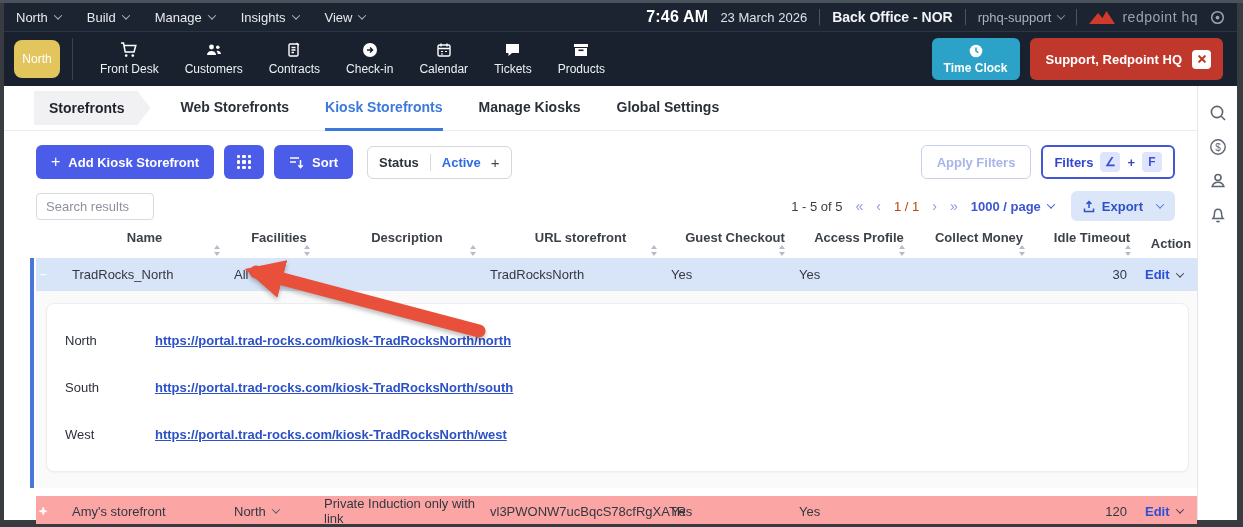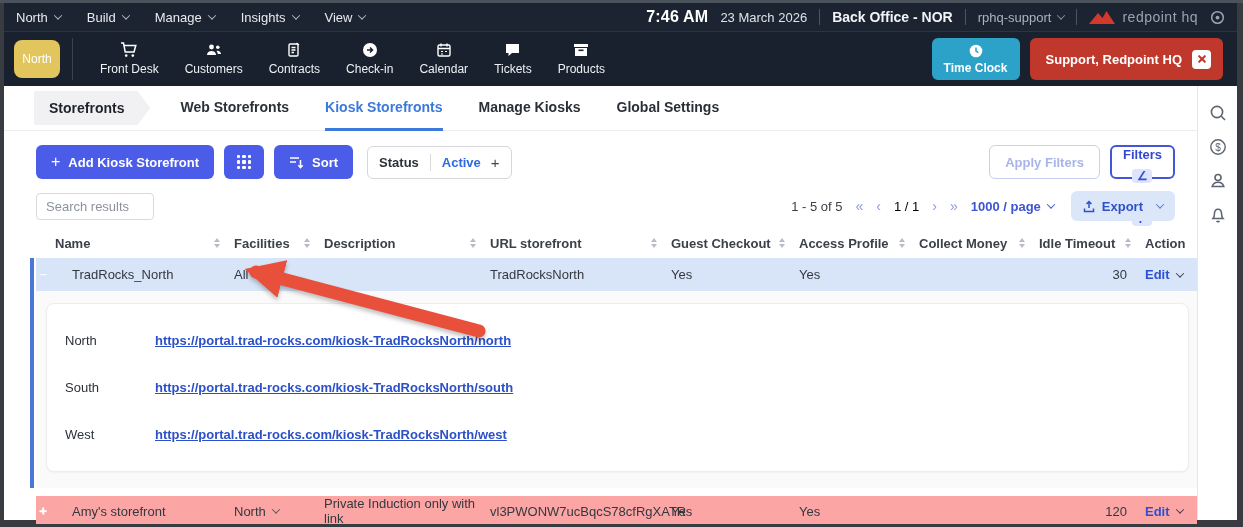--- a/index.html
+++ b/index.html
@@ -56,40 +56,40 @@
   .btn-grid{width:40px;justify-content:center;padding:0;}
   .grid-ic{display:grid;grid-template-columns:repeat(3,3.5px);gap:2px;}
   .grid-ic b{width:3.5px;height:3.5px;background:#fff;border-radius:1px;}
   .status-pill{display:flex;align-items:center;height:33px;border:1px solid #d6d7dc;border-radius:6px;background:#fff;margin-left:4px;}
   .status-pill .lbl{font-size:13px;font-weight:600;color:#2c3138;padding:0 11px;}
   .status-pill .pdiv{width:1px;height:17px;background:#d9dade;}
   .status-pill .val{font-size:13px;font-weight:600;color:#2f6be0;padding:0 8px 0 11px;cursor:pointer;}
   .status-pill .plus{font-size:15px;color:#42474e;padding:0 11px 0 2px;cursor:pointer;}
   .spacer{flex:1;}
   .btn-apply{background:#fff;border:1px solid #c8d0f1;border-radius:6px;color:#a9b4e9;font-size:13px;font-weight:600;height:34px;padding:0 15px;cursor:pointer;}
-  .btn-filters{background:#fff;border:2px solid #4456d8;border-radius:6px;color:#3346cf;font-size:13px;font-weight:700;height:34px;display:flex;align-items:center;gap:7px;padding:0 11px;cursor:pointer;flex-direction:column;}
+  .btn-filters{background:#fff;border:2px solid #4456d8;border-radius:6px;color:#3346cf;font-size:13px;font-weight:700;height:34px;display:flex;align-items:center;gap:7px;padding:0 11px;cursor:pointer;}
   .kbd{min-width:20px;height:20px;background:#dde4fb;border-radius:4px;display:flex;align-items:center;justify-content:center;font-size:12px;font-weight:700;color:#3a50d8;padding:0 4px;}
   .plus-blue{color:#3346cf;font-weight:700;font-size:13px;}
 
   
   .search-row{display:flex;align-items:center;margin:13px 22px 0 32px;height:28px;}
   .search-input{width:118px;height:27px;border:1px solid #d9dade;border-radius:4px;font-size:13px;padding:0 9px;color:#7f1d1d;outline:none;}
   .search-input::placeholder{color:#8c929c;}
   .pag{display:flex;align-items:center;gap:13px;font-size:13px;color:#3a3f46;}
   .pag .nav-ch{color:#8e9ae2;font-size:14px;cursor:pointer;user-select:none;}
-  .pag .pageno{color:#000000;}
+  .pag .pageno{color:#c2410c;}
   .perpage{color:#3d55d0;font-weight:600;display:flex;align-items:center;cursor:pointer;}
   .perpage .chev{opacity:1;}
   .btn-export{background:#dbe7f9;border:none;border-radius:6px;height:30px;display:flex;align-items:center;gap:7px;color:#2d52c8;font-size:13px;font-weight:700;padding:0 12px;margin-left:4px;cursor:pointer;}
 
   
   .table{margin:8px 0 0 32px;}
   .trow{display:grid;grid-template-columns:30px 168px 90px 166px 181px 128px 120px 120px 106px 1fr;align-items:center;font-size:13px;color:#33383f;}
   .thead{height:30px;font-weight:600;color:#3c4149;}
-  .hcell{display:flex;align-items:center;}
+  .hcell{display:flex;align-items:center;flex-direction:column;}
   .hcell .carets{margin-left:auto;}
   .span2{grid-column:1 / 3;padding-left:19px;}
   .carets{display:inline-flex;flex-direction:column;gap:2.5px;padding-right:14px;}
   .carets i{width:0;height:0;border-left:3.5px solid transparent;border-right:3.5px solid transparent;}
   .carets .up{border-bottom:4px solid #b7bdc7;}
   .carets .dn{border-top:4px solid #b7bdc7;}
   .rowgroup{border-left:4px solid #4b76d9;margin-left:-6px;padding-left:2px;}
   .drow{height:33px;}
   .row-sel{background:#d8e5f8;}
   .row-alt{background:#fca5a5;height:28px;}

